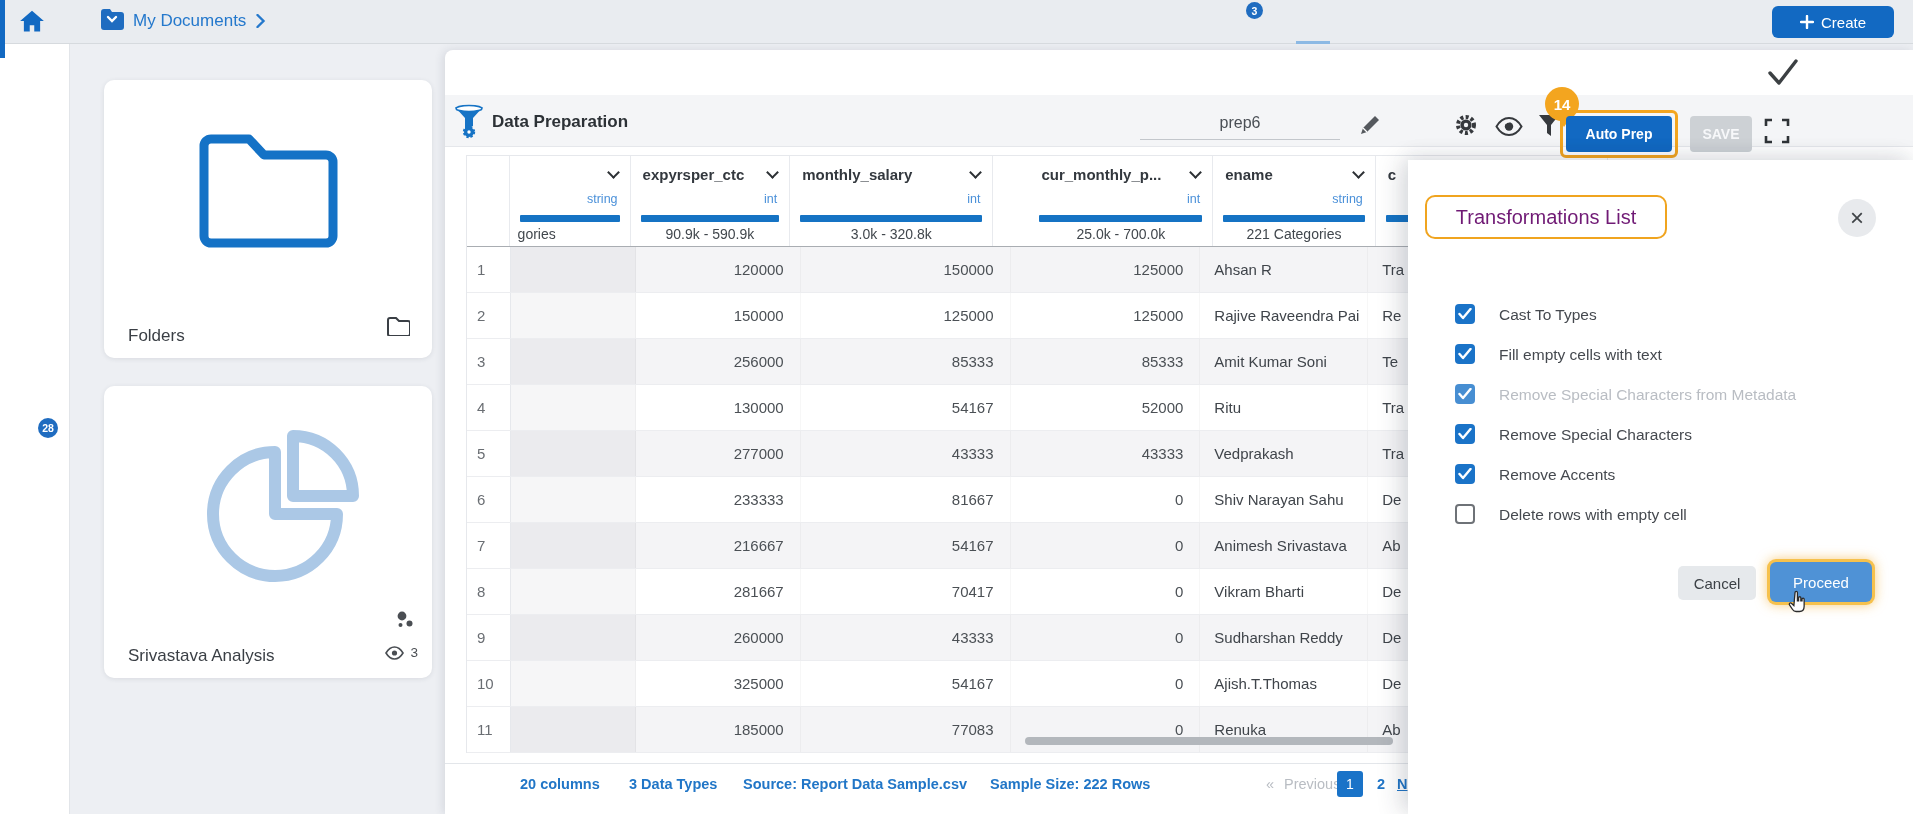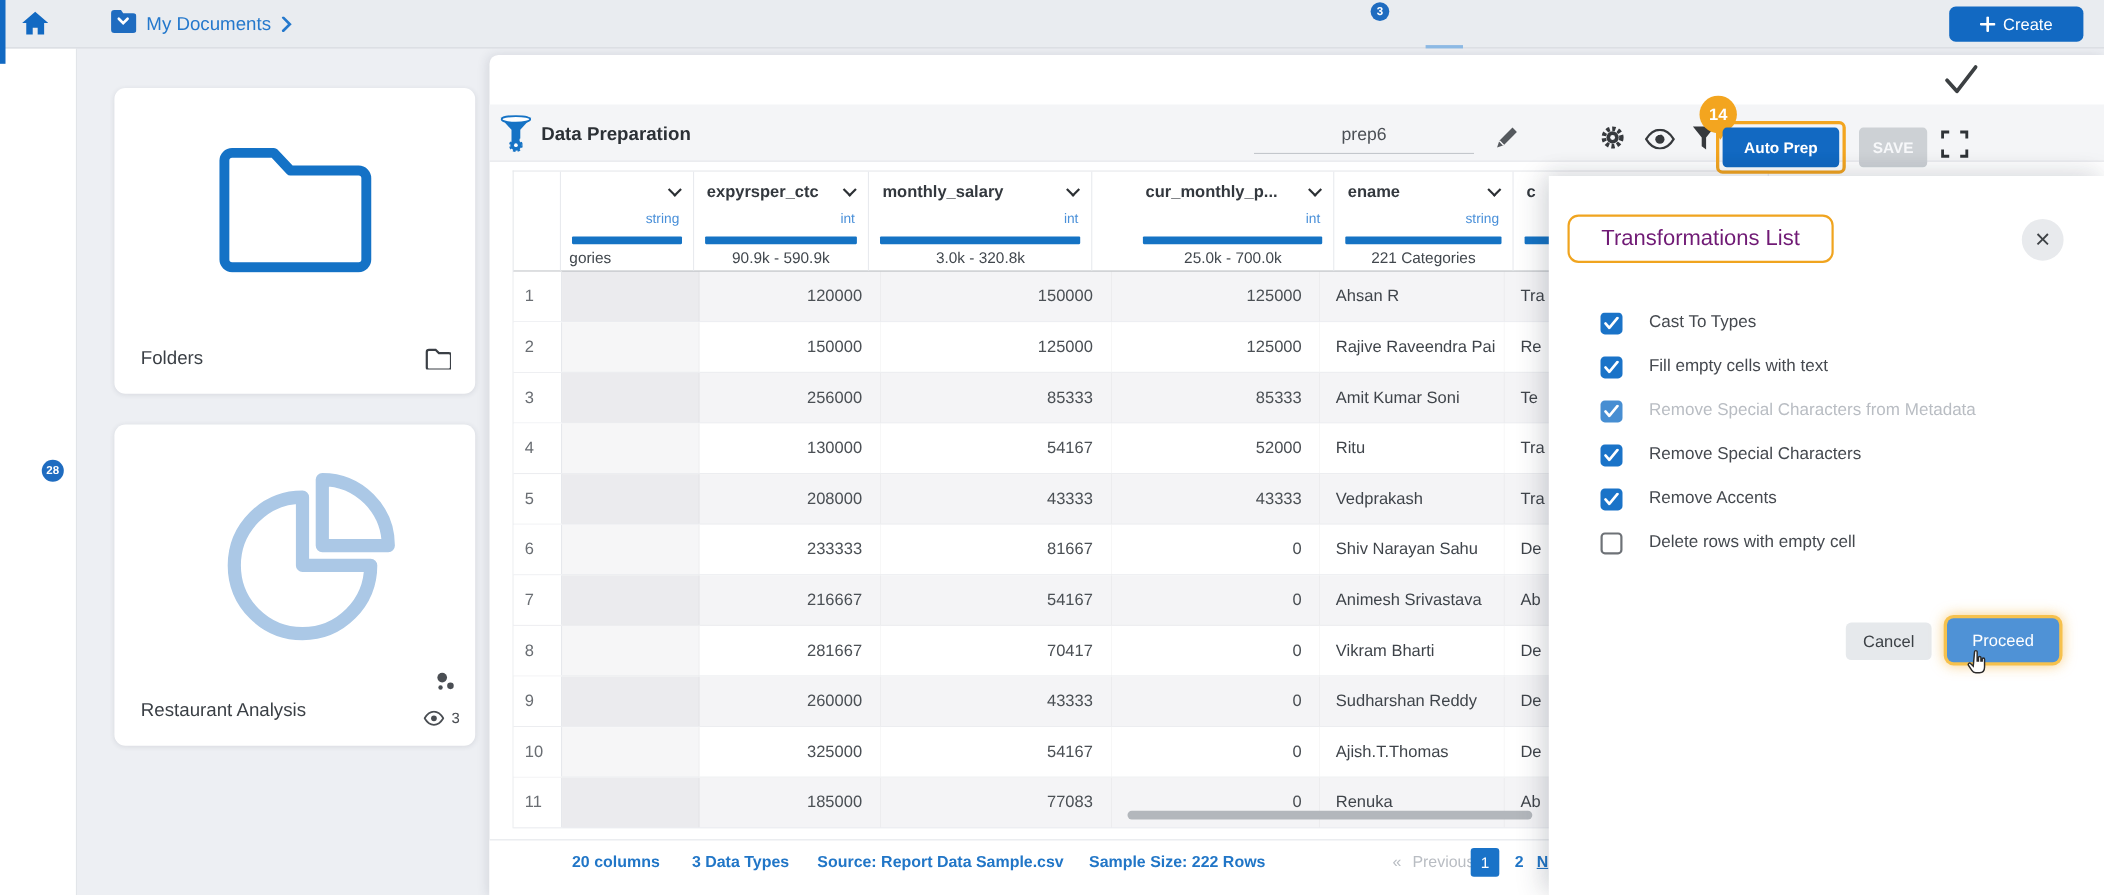--- a/index.html
+++ b/index.html
@@ -20,21 +20,21 @@
 
   
   #sidebar { left:0; top:44px; width:70px; height:770px; background:#ffffff; border-right:1px solid #e2e5e9; z-index:25; }
   .sb-icon { position:absolute; left:16px; width:38px; height:38px; display:flex; align-items:center; justify-content:center; }
 
   
   .card { position:absolute; left:104px; width:328px; background:#fff; border-radius:10px;
           box-shadow:0 1px 5px rgba(40,50,70,.10); z-index:5; }
   #card-folders { top:80px; height:278px; }
   #card-restaurant { top:386px; height:292px; }
-  .card-label { position:absolute; left:24px; bottom:22px; font-size:17px; color:#3a3f45; }
+  .card-label { position:absolute; left:24px; bottom:12px; font-size:17px; color:#3a3f45; }
 
   
   #panel { left:445px; top:50px; width:1468px; height:764px; background:#fff; border-radius:8px 0 0 0;
            box-shadow:-2px 0 10px rgba(40,50,70,.12); z-index:8; }
   #panel-header { left:445px; top:95px; width:1468px; height:52px; background:#f4f5f7; border-bottom:1px solid #e5e7eb; z-index:10; }
   #panel-title { left:492px; top:112px; font-size:17px; font-weight:bold; color:#2c3136; z-index:11; }
   #prep-name { left:1140px; top:108px; width:200px; height:32px; border-bottom:1.5px solid #c3c7cc;
                text-align:center; font-size:16px; color:#4a4f55; line-height:30px; z-index:11; }
   .hdr-ctl { position:absolute; z-index:11; }
   #toggle { left:1403px; top:115px; width:44px; height:18px; border-radius:9px; background:#aaaeb4; }
@@ -82,21 +82,21 @@
 
   
   #modal { left:1408px; top:160px; width:505px; height:654px; background:#fff; z-index:40;
            box-shadow:-10px 0 22px rgba(30,40,60,.12), 0 -6px 18px rgba(30,40,60,.08); }
   #modal-title-box { left:1425px; top:195px; width:242px; height:44px; border:2px solid #f0a41f; border-radius:10px;
                      display:flex; align-items:center; justify-content:center; z-index:41; }
   #modal-title { font-size:20px; color:#701a75; }
   #modal-close { left:1838px; top:199px; width:38px; height:38px; border-radius:50%; background:#e8eaed; color:#3f4347;
                  font-size:24px; display:flex; align-items:center; justify-content:center; z-index:41; }
   #tr-items { left:1425px; top:284px; width:470px; height:254px; overflow:hidden; z-index:41; }
-  .tr-item { height:40px; display:flex; align-items:flex-start; }
+  .tr-item { height:40px; display:flex; align-items:flex-end; }
   .cbox { width:20px; height:20px; border-radius:4px; margin-left:30px; flex:none; position:relative; }
   .cbox.on { background:#1a73c8; }
   .cbox.on.dim { opacity:.8; }
   .cbox.off { background:#fff; border:2px solid #6e7277; }
   .cbox svg { position:absolute; left:3px; top:4px; }
   .tr-label { margin-left:24px; font-size:15.5px; color:#45494f; }
   .tr-label.dim { color:#b9bdc3; }
   #cancel-btn { left:1678px; top:566px; width:78px; height:34px; background:#e6e9ec; border-radius:5px; color:#3c4146;
                 font-size:15px; display:flex; align-items:center; justify-content:center; z-index:41; }
   #proceed-btn { left:1770px; top:562px; width:102px; height:40px; background:#4f92d6; border-radius:6px; color:#fff;
@@ -281,21 +281,21 @@
   <svg class="abs" style="right:22px;bottom:22px;" width="24" height="20" viewBox="0 0 24 20">
     <path d="M2 18V4a2 2 0 0 1 2-2h6l3 3h9a2 2 0 0 1 2 2v11a2 2 0 0 1-2 2H4a2 2 0 0 1-2-2z" fill="none" stroke="#3a3f45" stroke-width="2"></path>
   </svg>
 </div>
 
 <div class="card" id="card-restaurant">
   <svg class="abs" style="left:86px;top:38px;" width="180" height="180" viewBox="0 0 180 180">
     <path d="M85 28 A62 62 0 1 0 147 90 L85 90 Z" fill="none" stroke="#abc8e6" stroke-width="12" stroke-linejoin="round"></path>
     <path d="M103 12 A60 60 0 0 1 163 72 L103 72 Z" fill="none" stroke="#abc8e6" stroke-width="12" stroke-linejoin="round"></path>
   </svg>
-  <div class="card-label">Restaurant Analysis</div>
+  <div class="card-label">Srivastava Analysis</div>
   <svg class="abs" style="right:16px;bottom:46px;" width="22" height="22" viewBox="0 0 22 22">
     <circle cx="8" cy="6" r="4.4" fill="#4a4e53"></circle>
       <circle cx="15.5" cy="13.5" r="3" fill="#4a4e53"></circle>
       <circle cx="6.5" cy="15" r="2" fill="#4a4e53"></circle>
   </svg>
   <div class="abs" style="right:14px;bottom:18px;display:flex;align-items:center;gap:6px;">
     <svg width="19" height="14" viewBox="0 0 19 14">
       <path d="M1 7C3.5 2.8 6.2 1 9.5 1s6 1.8 8.5 6c-2.5 4.2-5.2 6-8.5 6S3.5 11.2 1 7z" fill="none" stroke="#4a4e53" stroke-width="1.6"></path>
         <circle cx="9.5" cy="7" r="2.6" fill="#4a4e53"></circle>
     </svg>
@@ -441,21 +441,21 @@
         <div class="cell tint" style="width: 125px;"></div>
         <div class="cell r" style="width: 165px;">130000</div>
         <div class="cell r" style="width: 210px;">54167</div>
         <div class="cell r" style="width: 190px;">52000</div>
         <div class="cell l" style="width: 168px;">Ritu</div>
         <div class="cell l" style="width: 240px;">Tra</div>
       </div>
       <div class="trow odd">
         <div class="cell num" style="width: 44px;">5</div>
         <div class="cell tint" style="width: 125px;"></div>
-        <div class="cell r" style="width: 165px;">208000</div>
+        <div class="cell r" style="width: 165px;">277000</div>
         <div class="cell r" style="width: 210px;">43333</div>
         <div class="cell r" style="width: 190px;">43333</div>
         <div class="cell l" style="width: 168px;">Vedprakash</div>
         <div class="cell l" style="width: 240px;">Tra</div>
       </div>
       <div class="trow">
         <div class="cell num" style="width: 44px;">6</div>
         <div class="cell tint" style="width: 125px;"></div>
         <div class="cell r" style="width: 165px;">233333</div>
         <div class="cell r" style="width: 210px;">81667</div>

